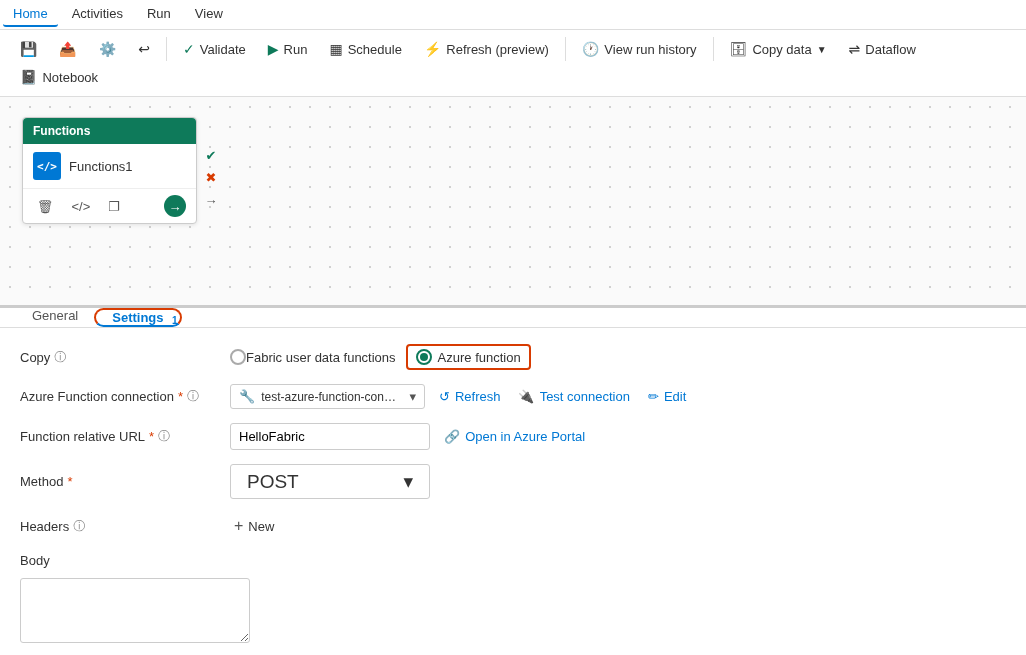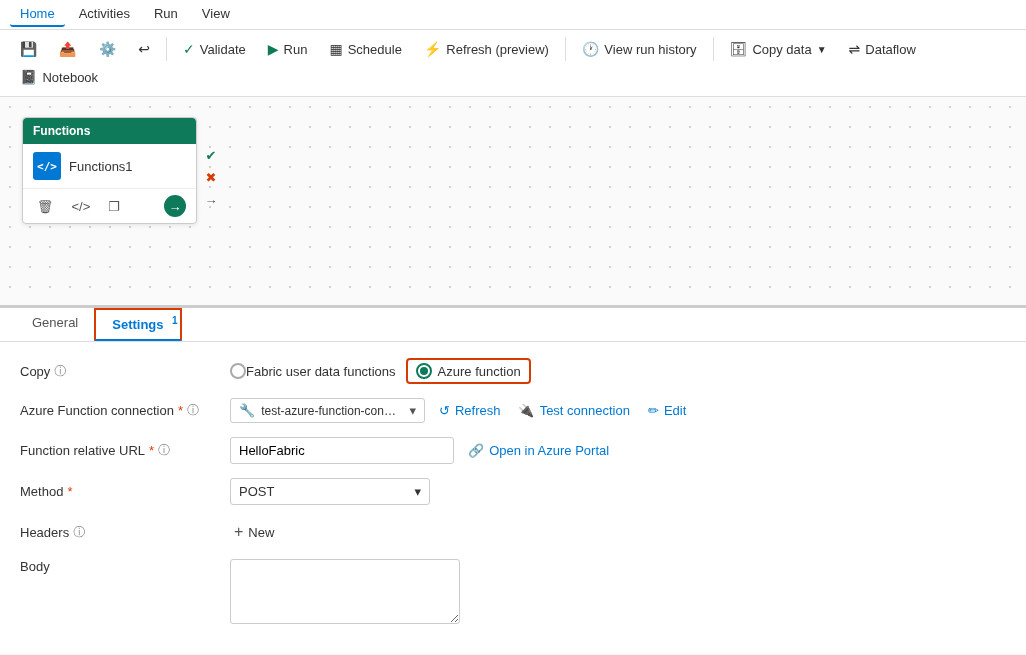--- a/index.html
+++ b/index.html
@@ -1,19 +1,19 @@
 <!DOCTYPE html>
 <html><head>
   <meta charset="utf-8">
   <style>
     * { box-sizing: border-box; margin: 0; padding: 0; }
     body { font-family: 'Segoe UI', Tahoma, Geneva, Verdana, sans-serif; font-size: 13px; background: #f5f5f5; color: #333; }
 
     
-    .menu-bar { display: flex; background: #fff; border-bottom: 1px solid #ddd; padding: 2px 10px; gap: 4px; }
+    .menu-bar { display: flex; background: #fff; border-bottom: 1px solid #ddd; padding: 2px 3px; gap: 4px; }
     .menu-item { padding: 4px 10px; cursor: pointer; font-size: 13px; border-radius: 3px; }
     .menu-item.active { border-bottom: 2px solid #0078d4; color: #0078d4; font-weight: 500; }
 
     
     .toolbar { display: flex; align-items: center; background: #fff; border-bottom: 1px solid #ddd; padding: 6px 10px; gap: 2px; flex-wrap: wrap; }
     .toolbar-btn { display: flex; align-items: center; gap: 5px; padding: 5px 10px; cursor: pointer; border-radius: 3px; font-size: 13px; border: none; background: transparent; color: #333; white-space: nowrap; }
     .toolbar-separator { width: 1px; height: 24px; background: #ddd; margin: 0 4px; }
     .toolbar-icon { font-size: 14px; }
 
     
@@ -27,47 +27,47 @@
     .activity-body { padding: 8px 10px; display: flex; align-items: center; gap: 8px; border-bottom: 1px solid #eee; }
     .activity-icon-box { background: #0078d4; color: #fff; width: 28px; height: 28px; border-radius: 3px; display: flex; align-items: center; justify-content: center; font-size: 13px; font-weight: bold; }
     .activity-footer { display: flex; align-items: center; padding: 6px 10px; gap: 10px; }
     .activity-footer-btn { cursor: pointer; color: #555; font-size: 13px; display: flex; align-items: center; padding: 2px 4px; border-radius: 3px; }
     .activity-side-icons { position: absolute; right: -24px; top: 28px; display: flex; flex-direction: column; gap: 2px; }
     .side-icon { width: 20px; height: 20px; display: flex; align-items: center; justify-content: center; font-size: 13px; cursor: pointer; }
 
     
     .bottom-panel { background: #fff; border-top: 1px solid #ccc; }
     .tab-bar { display: flex; padding: 0 16px; border-bottom: 1px solid #ddd; background: #fff; }
-    .tab { padding: 7px 16px; cursor: pointer; font-size: 13px; color: #555; border-bottom: 2px solid transparent; position: relative; }
+    .tab { padding: 0 16px; cursor: pointer; font-size: 13px; color: #555; border-bottom: 2px solid transparent; position: relative; }
     .tab.active { color: #0078d4; border-bottom: 2px solid #0078d4; font-weight: 600; }
     .tab-badge { position: absolute; top: 5px; right: 2px; background: transparent; color: #0078d4; font-size: 10px; font-weight: bold; }
 
     
-    .tab-highlight { border: 2px solid #d83b01; border-radius: 1px; }
+    .tab-highlight { border: 2px solid #d83b01; border-radius: 13px; }
 
     
     .settings-content { padding: 16px 20px; background: #fff; }
     .form-row { display: flex; align-items: center; margin-bottom: 14px; gap: 10px; }
     .form-label { min-width: 200px; font-size: 13px; color: #333; display: flex; align-items: center; gap: 4px; }
     .form-controls { display: flex; align-items: center; gap: 10px; flex-wrap: wrap; }
     .radio-option { display: flex; align-items: center; cursor: pointer; }
     .radio-circle { width: 16px; height: 16px; border-radius: 50%; border: 2px solid #aaa; display: flex; align-items: center; justify-content: center; background: #fff; }
     .radio-circle.selected { border-color: #0e7a5a; }
     .radio-dot { width: 8px; height: 8px; border-radius: 50%; background: #0e7a5a; }
     .radio-highlight { border: 2px solid #d83b01; border-radius: 4px; padding: 3px 8px; display: flex; align-items: center; gap: 6px; }
 
     
     .dropdown-field { display: flex; align-items: center; border: 1px solid #ccc; border-radius: 3px; padding: 4px 8px; min-width: 200px; background: #fff; cursor: pointer; gap: 6px; }
     .dropdown-arrow { margin-left: auto; color: #555; }
 
     
-    .text-input { border: 1px solid #ccc; border-radius: 3px; padding: 5px 8px; font-size: 13px; width: 224px; outline: none; }
-
-    
-    .select-field { border: 1px solid #ccc; border-radius: 3px; padding: 5px 8px; font-size: 13px; width: 200px; background: #fff; cursor: pointer; display: flex; align-items: center; justify-content: space-between; }
+    .text-input { border: 1px solid #ccc; border-radius: 3px; padding: 5px 8px; font-size: 13px; width: 200px; outline: none; }
+
+    
+    .select-field { border: 1px solid #ccc; border-radius: 3px; padding: 5px 16px; font-size: 19px; width: 200px; background: #fff; cursor: pointer; display: flex; align-items: center; justify-content: space-between; }
 
     
     textarea.body-input { width: 230px; height: 65px; border: 1px solid #ccc; border-radius: 3px; padding: 6px 8px; font-size: 13px; resize: vertical; font-family: inherit; }
 
     
     .action-btn { display: flex; align-items: center; gap: 5px; cursor: pointer; color: #0078d4; font-size: 13px; padding: 2px 4px; }
     .link-btn { display: flex; align-items: center; gap: 5px; cursor: pointer; color: #0078d4; font-size: 13px; padding: 2px 4px; }
     .new-btn { display: flex; align-items: center; gap: 5px; cursor: pointer; color: #333; font-size: 13px; padding: 4px 4px; }
 
     
@@ -264,21 +264,21 @@
         <span class="info-icon">ⓘ</span>
       </div>
       <div class="form-controls">
         <div class="new-btn">
           <span style="font-size:16px; font-weight:300; color:#555;">+</span>
           <span>New</span>
         </div>
       </div>
     </div>
 
-    <div class="form-row" style="align-items:flex-start; margin-top:4px;">
+    <div class="form-row" style="align-items:flex-start; margin-top:4px;flex-direction:column;">
       <div class="form-label">
         <span>Body</span>
       </div>
       <div class="form-controls">
         <textarea class="body-input" style=""></textarea>
       </div>
     </div>
 
   </div>
 </div>

